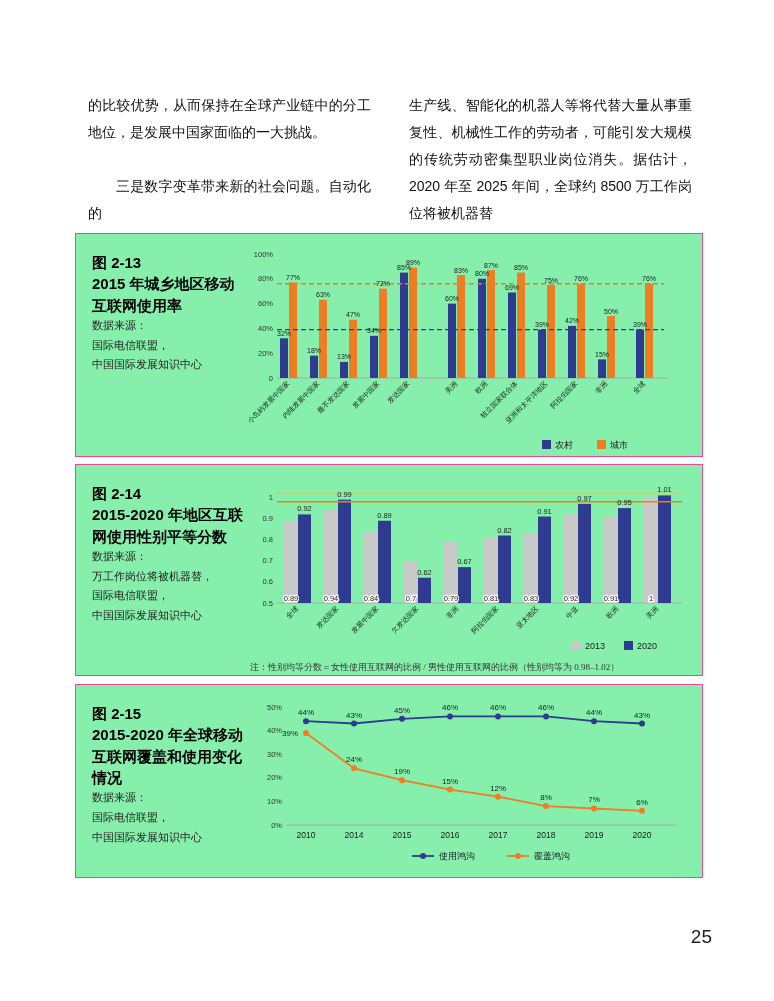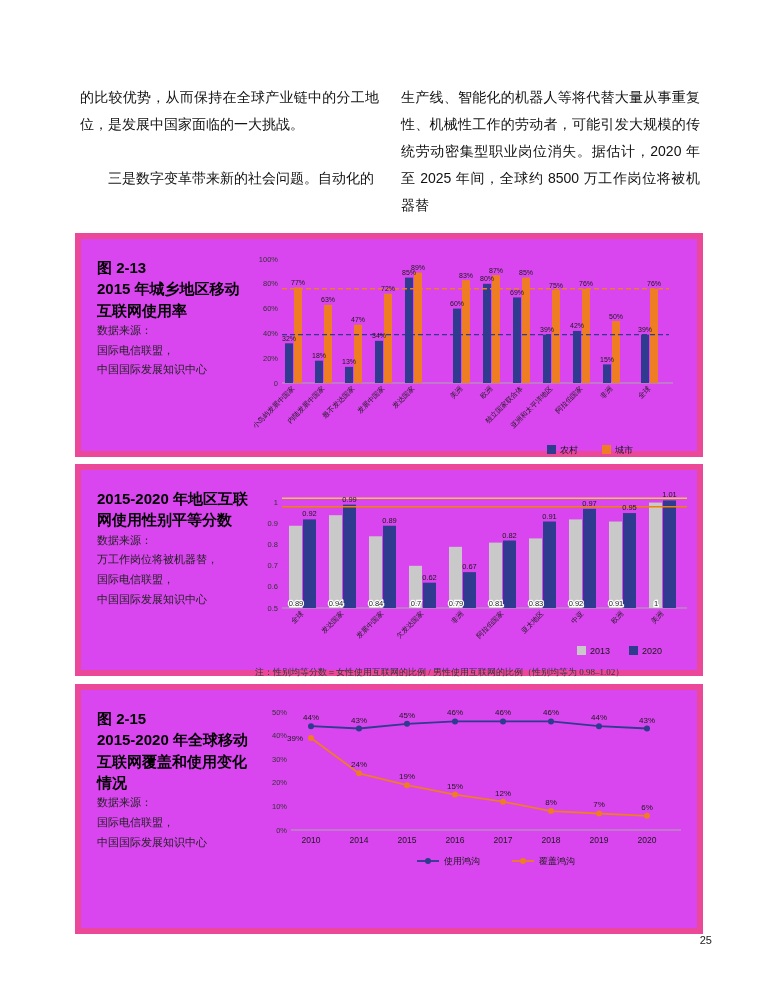--- a/index.html
+++ b/index.html
@@ -3,44 +3,44 @@
 <meta charset="utf-8">
 <style>
   html,body{margin:0;padding:0;}
   body{
     width:774px;height:1001px;background:#ffffff;position:relative;
     font-family:"Liberation Sans","DejaVu Sans",sans-serif;color:#111;
     overflow:hidden;
   }
   .text-cols{position:absolute;left:80px;top:84px;width:620px;display:flex;gap:22px;}
   .col{width:299px;font-size:14px;line-height:27px;text-align:justify;}
-  .para{margin:0;}
+  .para{margin:8px;}
   .indent{text-indent:2em;margin-top:27px;}
 
   .figure-box{
     position:absolute;left:75px;width:628px;box-sizing:border-box;
-    border:6px solid #ec4899;background:#d946ef;
+    border:1px solid #ec4899;background:#86efac;
     padding:10px 12px 8px 16px;display:flex;
   }
   #figbox13{top:233px;height:224px;}
   #figbox14{top:464px;height:212px;}
-  #figbox15{top:684px;height:250px;}
+  #figbox15{top:684px;height:194px;}
 
   .fig-left{width:152px;flex:none;padding-top:8px;}
   .fig-num,.fig-title{font-weight:bold;font-size:15px;line-height:1.42;color:#000;}
   .fig-source{font-size:11px;line-height:1.8;color:#222;}
   .fig-right{flex:1;position:relative;}
   svg text{font-family:"Liberation Sans","DejaVu Sans",sans-serif;}
 
   .chart-note{font-size:9px;line-height:1.5;color:#333;margin-top:2px;padding-left:6px;font-family:Liberation Serif, serif;}
   .chart-note-wide{
     position:absolute;left:16px;right:18px;bottom:6px;
     font-size:9.5px;line-height:1.55;color:#333;
   }
-  .page-number{position:absolute;right:62px;top:926px;font-size:11px;color:#222;margin-top:8px;}
+  .page-number{position:absolute;right:62px;top:926px;font-size:19px;color:#222;}
 </style>
 </head>
 <body>
 
 <div>
 
   <div class="text-cols">
     <div class="col">
       <p class="para">的比较优势，从而保持在全球产业链中的分工地位，是发展中国家面临的一大挑战。</p>
       <p class="para indent">三是数字变革带来新的社会问题。自动化的</p>
@@ -144,20 +144,21 @@
             <text x="311" y="204" font-size="9" text-anchor="start" fill="#1a1a1a">农村</text>
             <rect x="353" y="196" width="9" height="9" fill="#ee7d23"></rect>
             <text x="366" y="204" font-size="9" text-anchor="start" fill="#1a1a1a">城市</text>
           </g>
         </svg>
     </div>
   </section>
 
   <section class="figure-box" id="figbox14">
     <div class="fig-left">
+      <div class="fig-num">图 2-14</div>
       <div class="fig-title">2015-2020 年地区互联网使用性别平等分数</div>
       <div class="fig-source">
         <div>数据来源：</div>
         <div>万工作岗位将被机器替，</div>
         <div>国际电信联盟，</div>
         <div>中国国际发展知识中心</div>
       </div>
     </div>
     <div class="fig-right">
       <svg id="c14" width="448" height="180" viewBox="0 0 448 180">

